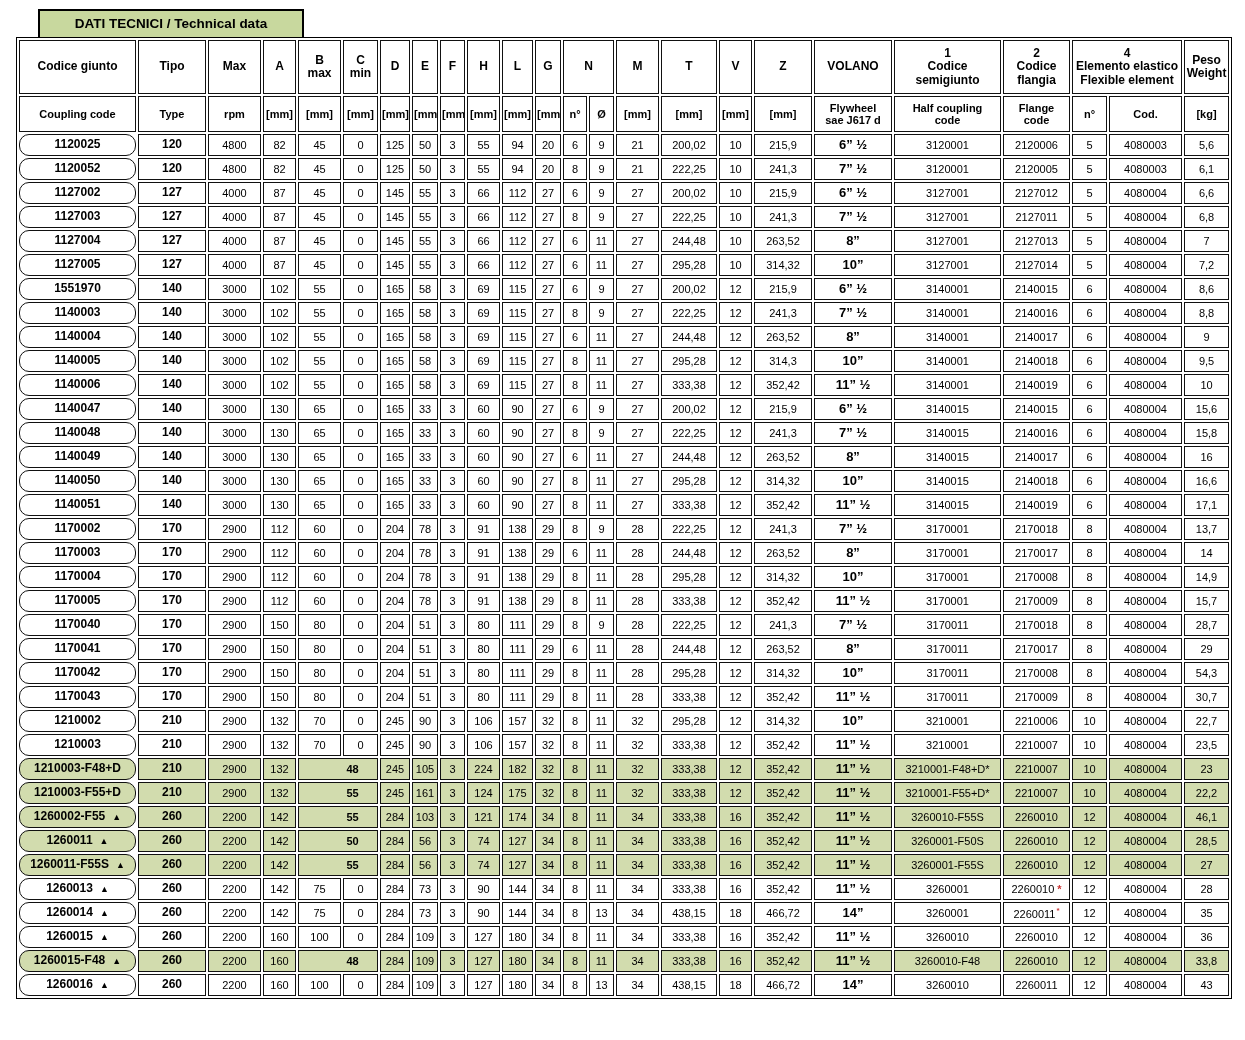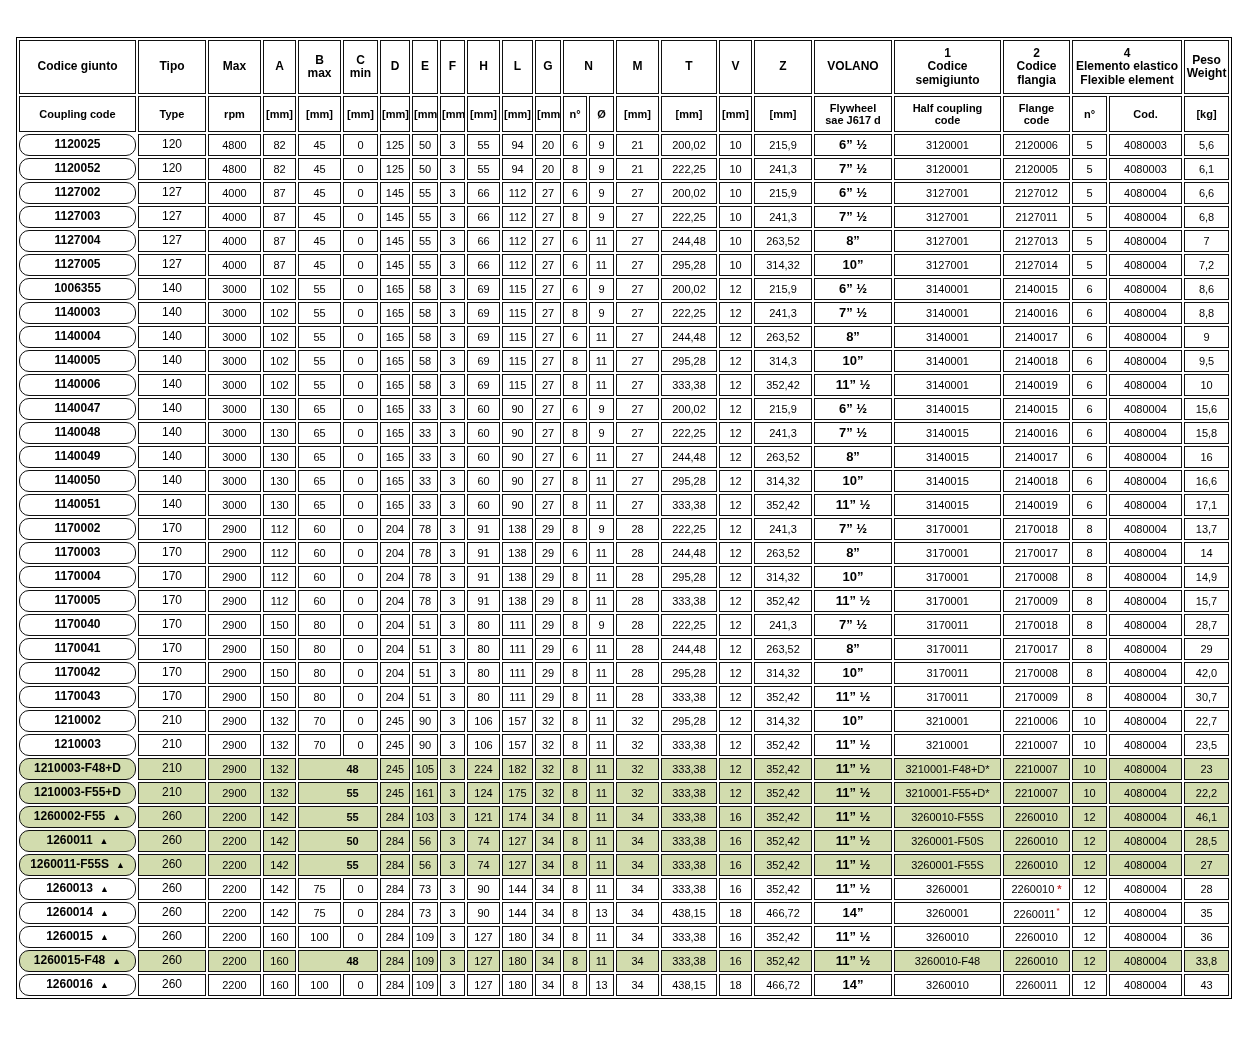--- a/index.html
+++ b/index.html
@@ -21,32 +21,33 @@
   th, td {
     border:1.5px solid #111; background:#fff;
     text-align:center; vertical-align:middle;
     padding:0 1px; overflow:hidden;
     font-size:11px; line-height:1.12;
   }
   thead tr.h1 th { height:52px; font-weight:bold; font-size:12px; white-space:pre-line; }
   thead tr.h2 th { height:34px; font-weight:bold; font-size:11px; white-space:pre-line; }
   tbody td { height:20px; }
   td.code  { font-weight:bold; font-size:12px;border-radius:10px; }
-  td.type  { font-weight:normal; font-size:12px; }
+  td.type  { font-weight:bold; font-size:12px; }
   td.volano{ font-weight:bold; font-size:13px;margin-top:24px; }
   td.bmerged { font-weight:bold;padding-left:30px; }
   tr.green td { background:#d2dcae; }
   .mark { font-size:9px; margin-left:7px; letter-spacing:0; }
   .star { color:#c93434; font-weight:bold; margin-left:3px; }
   sup.star { font-size:8px; margin-left:1px; }
 </style>
 </head>
 <body>
 
 <div class="page">
+  <div class="titlebox">DATI TECNICI / Technical data</div>
   <table class="tech">
     <colgroup>
       <col style="width:117px">
         <col style="width:68px">
         <col style="width:53px">
         <col style="width:33px">
       <col style="width:43px">
         <col style="width:35px">
         <col style="width:30px">
         <col style="width:26px">
@@ -282,21 +283,21 @@
           <td>10</td>
           <td>314,32</td>
           <td class="volano">10”</td>
           <td>3127001</td>
           <td>2127014</td>
           <td>5</td>
           <td>4080004</td>
           <td>7,2</td>
         </tr>
         <tr>
-          <td class="code">1006355</td>
+          <td class="code">1551970</td>
           <td class="type">140</td>
           <td>3000</td>
           <td>102</td>
           <td>55</td>
           <td>0</td>
           <td>165</td>
           <td>58</td>
           <td>3</td>
           <td>69</td>
           <td>115</td>
@@ -721,21 +722,21 @@
           <td>11</td>
           <td>28</td>
           <td>295,28</td>
           <td>12</td>
           <td>314,32</td>
           <td class="volano">10”</td>
           <td>3170011</td>
           <td>2170008</td>
           <td>8</td>
           <td>4080004</td>
-          <td>42,0</td>
+          <td>54,3</td>
         </tr>
         <tr>
           <td class="code">1170043</td>
           <td class="type">170</td>
           <td>2900</td>
           <td>150</td>
           <td>80</td>
           <td>0</td>
           <td>204</td>
           <td>51</td>

